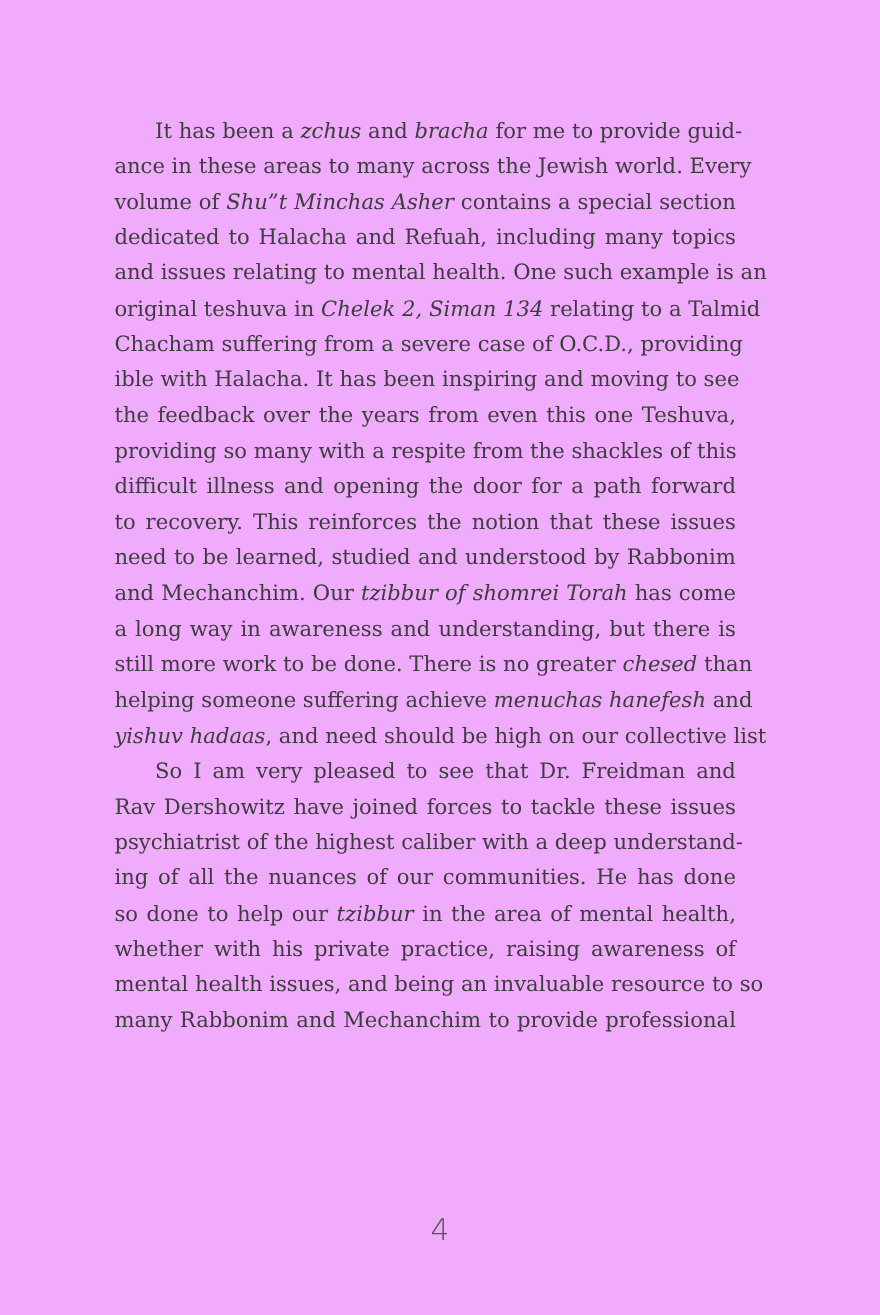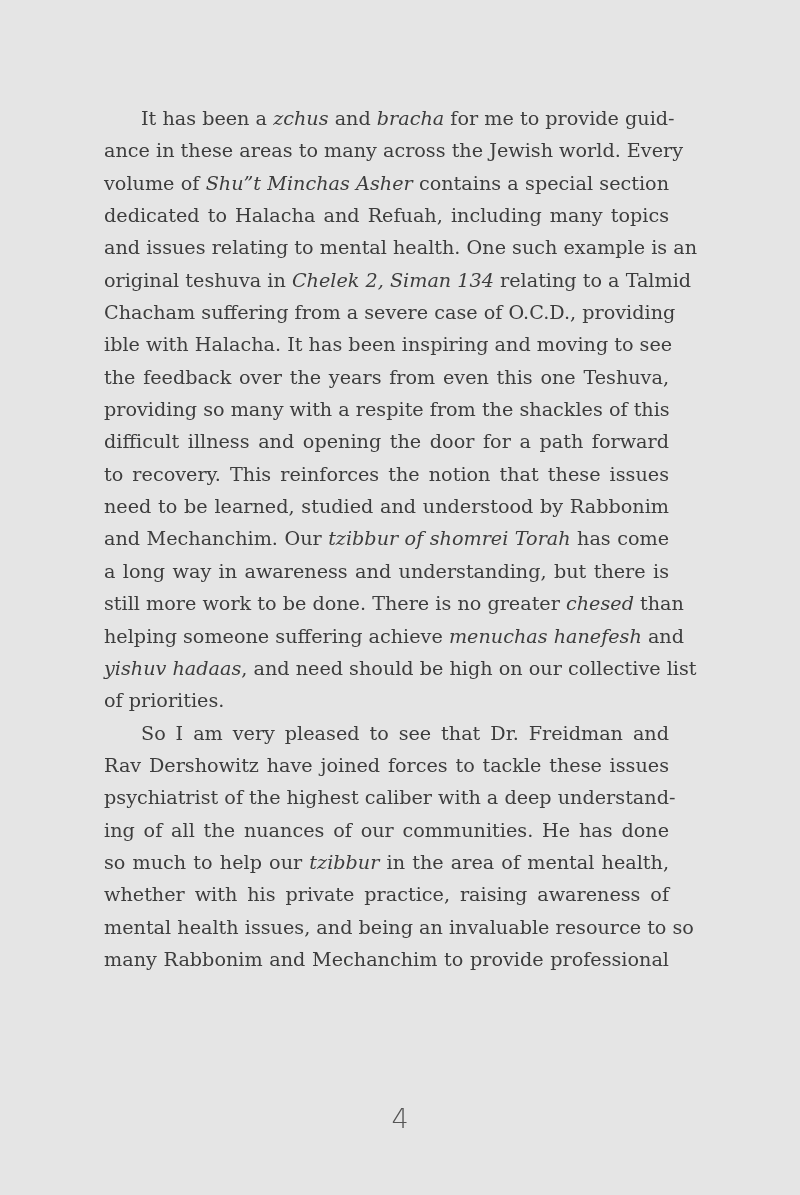--- a/index.html
+++ b/index.html
@@ -1,17 +1,17 @@
 <!DOCTYPE html>
 <html><head>
 <meta charset="utf-8">
 <style>
   html, body { margin: 0; padding: 0; background: #ffffff; }
   body { width: 800px; height: 1195px; position: relative; overflow: hidden; }
-  .page { position: absolute; left: 0; top: 0; width: 800px; height: 1195px; background: #e5e5e5; }
+  .page { position: absolute; left: 0; top: 0; width: 800px; height: 1195px; background: #f0abfc; }
   .text-block {
     position: absolute; left: 104px; top: 103px; width: 565px;
     font-family: "DejaVu Serif", serif;
     font-size: 19.2px;
     line-height: 32.35px;
     color: #3d3d3d;
   }
   .line { display: block; white-space: nowrap; text-align: justify; text-align-last: justify; height: 32.35px; }
   .line.last { text-align-last: left; }
   .line.indent { text-indent: 37px; }
@@ -38,27 +38,26 @@
         <span class="line"><span>the feedback over the years from even this one Teshuva,</span></span>
         <span class="line"><span>providing so many with a respite from the shackles of this</span></span>
         <span class="line"><span>difficult illness and opening the door for a path forward</span></span>
         <span class="line"><span>to recovery. This reinforces the notion that these issues</span></span>
         <span class="line"><span>need to be learned, studied and understood by Rabbonim</span></span>
         <span class="line"><span>and Mechanchim. Our </span><em>tzibbur of shomrei Torah</em><span> has come</span></span>
         <span class="line"><span>a long way in awareness and understanding, but there is</span></span>
         <span class="line"><span>still more work to be done. There is no greater </span><em>chesed</em><span> than</span></span>
         <span class="line"><span>helping someone suffering achieve </span><em>menuchas hanefesh</em><span> and</span></span>
         <span class="line"><em>yishuv hadaas</em><span>, and need should be high on our collective list</span></span>
-        <span class="line last"><span>of priorities.</span></span>
       </div>
       <div>
         <span class="line indent"><span>So I am very pleased to see that Dr. Freidman and</span></span>
         <span class="line"><span>Rav Dershowitz have joined forces to tackle these issues</span></span>
         <span class="line"><span>psychiatrist of the highest caliber with a deep understand-</span></span>
         <span class="line"><span>ing of all the nuances of our communities. He has done</span></span>
-        <span class="line"><span>so much to help our </span><em>tzibbur</em><span> in the area of mental health,</span></span>
+        <span class="line"><span>so done to help our </span><em>tzibbur</em><span> in the area of mental health,</span></span>
         <span class="line"><span>whether with his private practice, raising awareness of</span></span>
         <span class="line"><span>mental health issues, and being an invaluable resource to so</span></span>
         <span class="line"><span>many Rabbonim and Mechanchim to provide professional</span></span>
       </div>
     </div>
   <div class="page-number">4</div>
 </div>
 
 </body></html>

